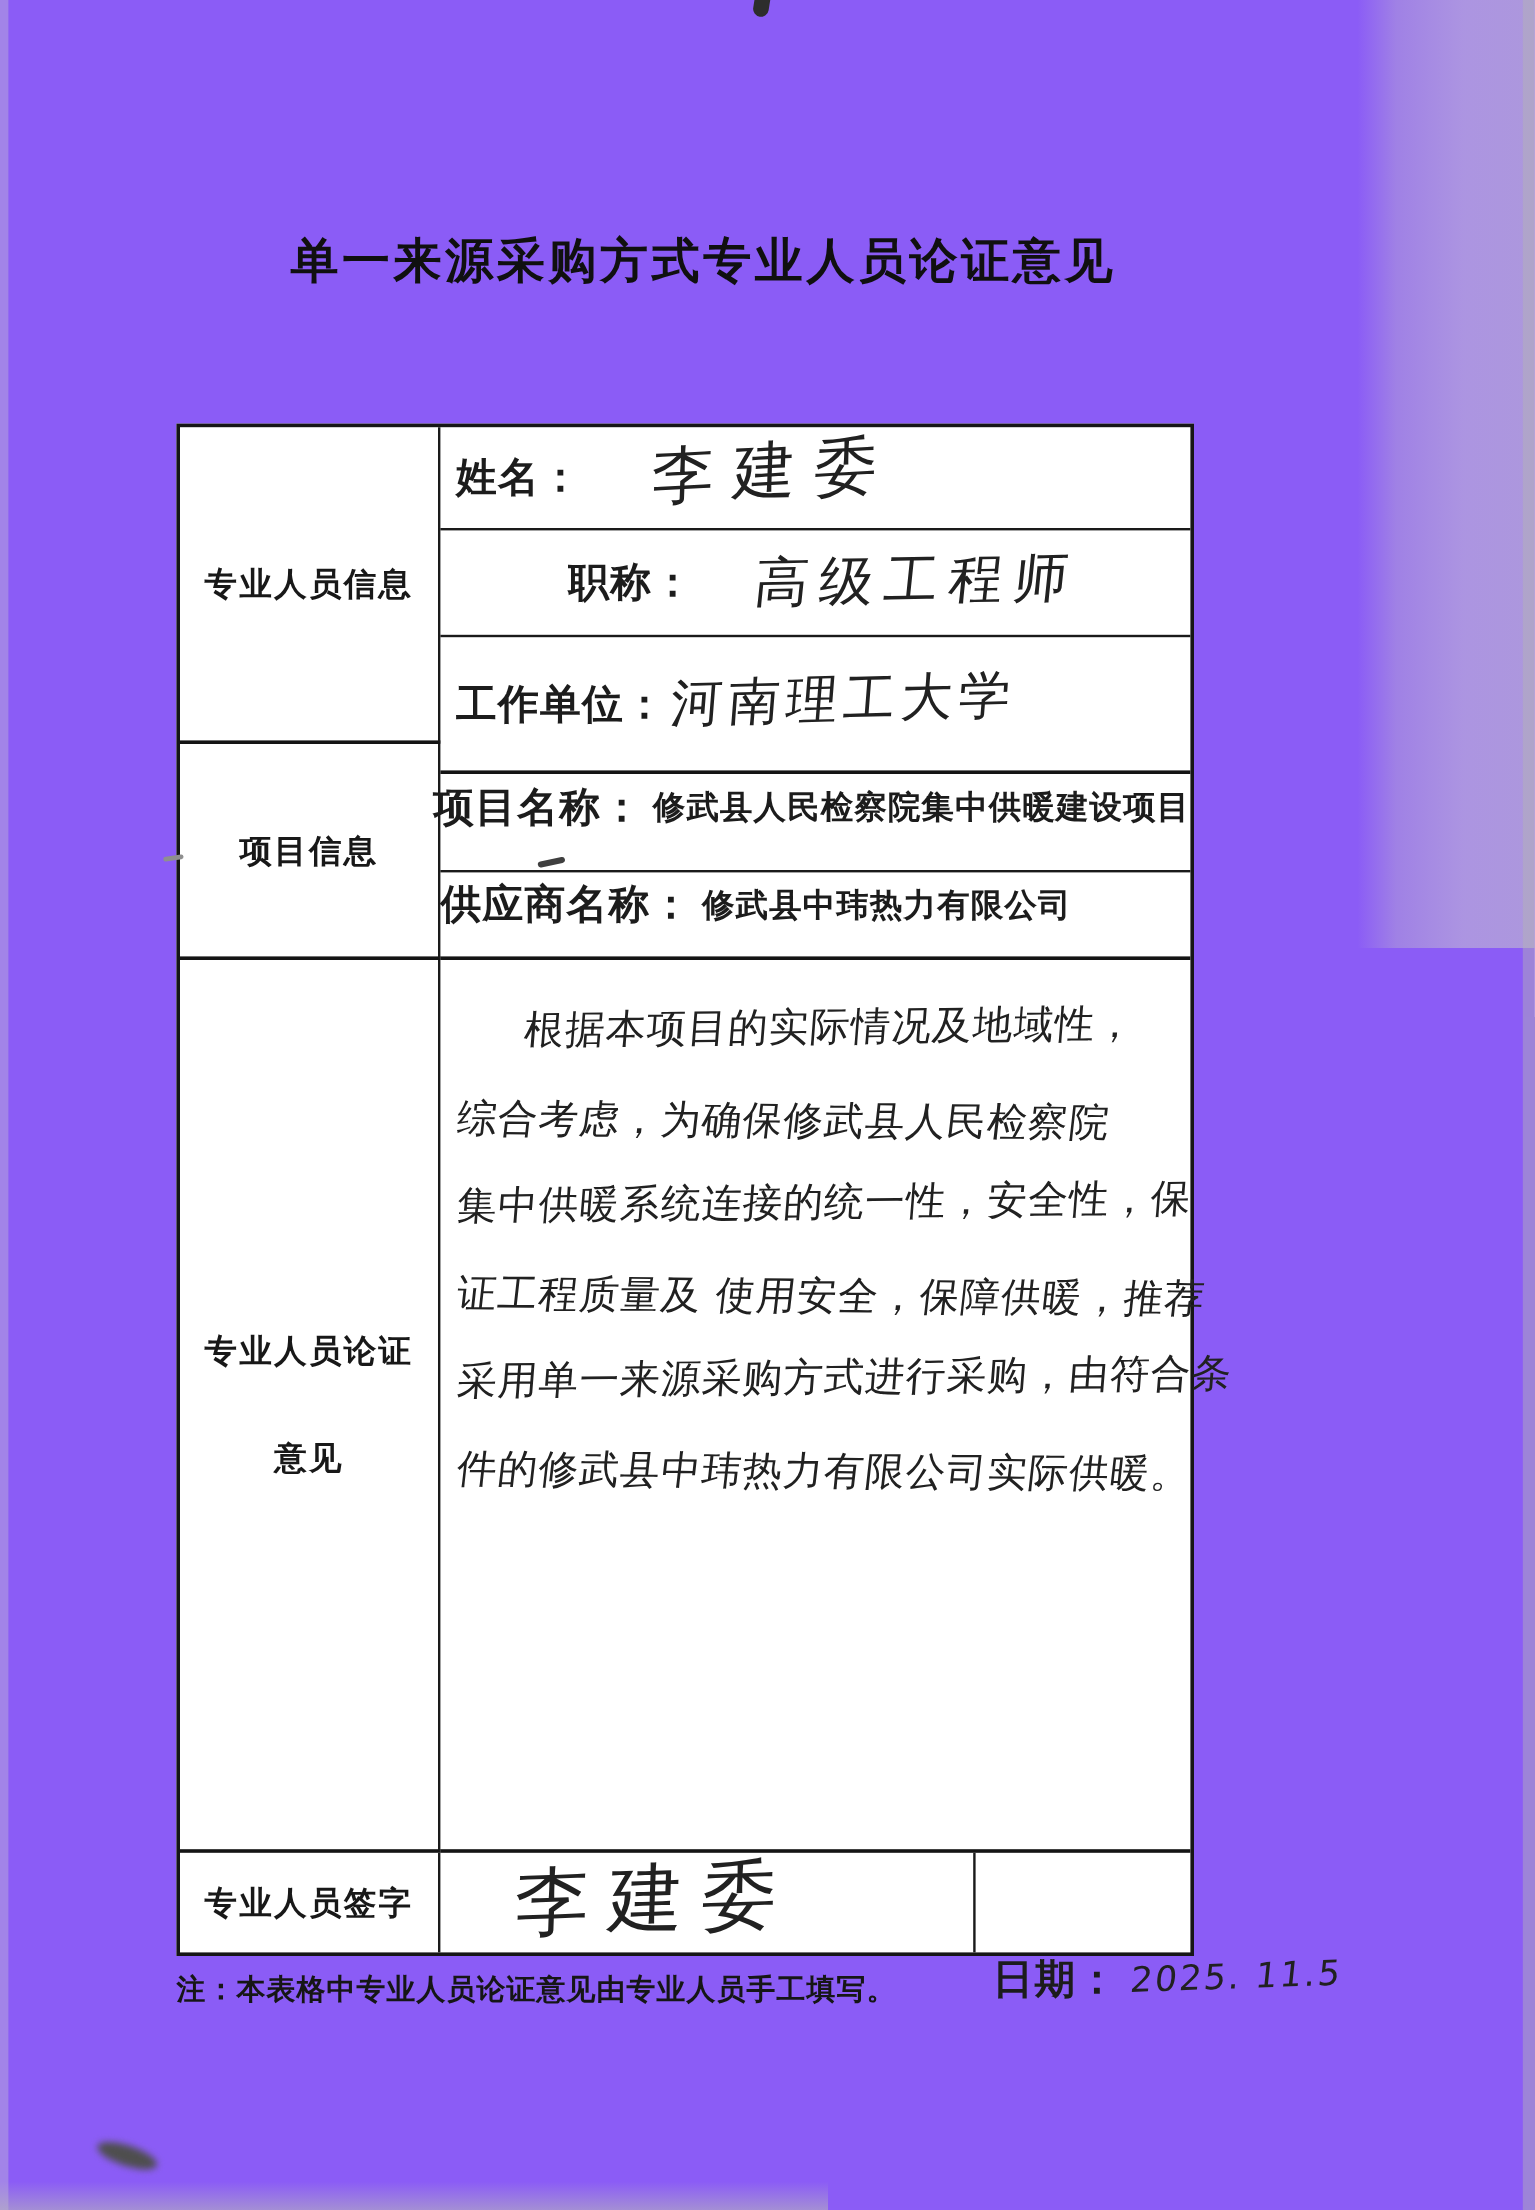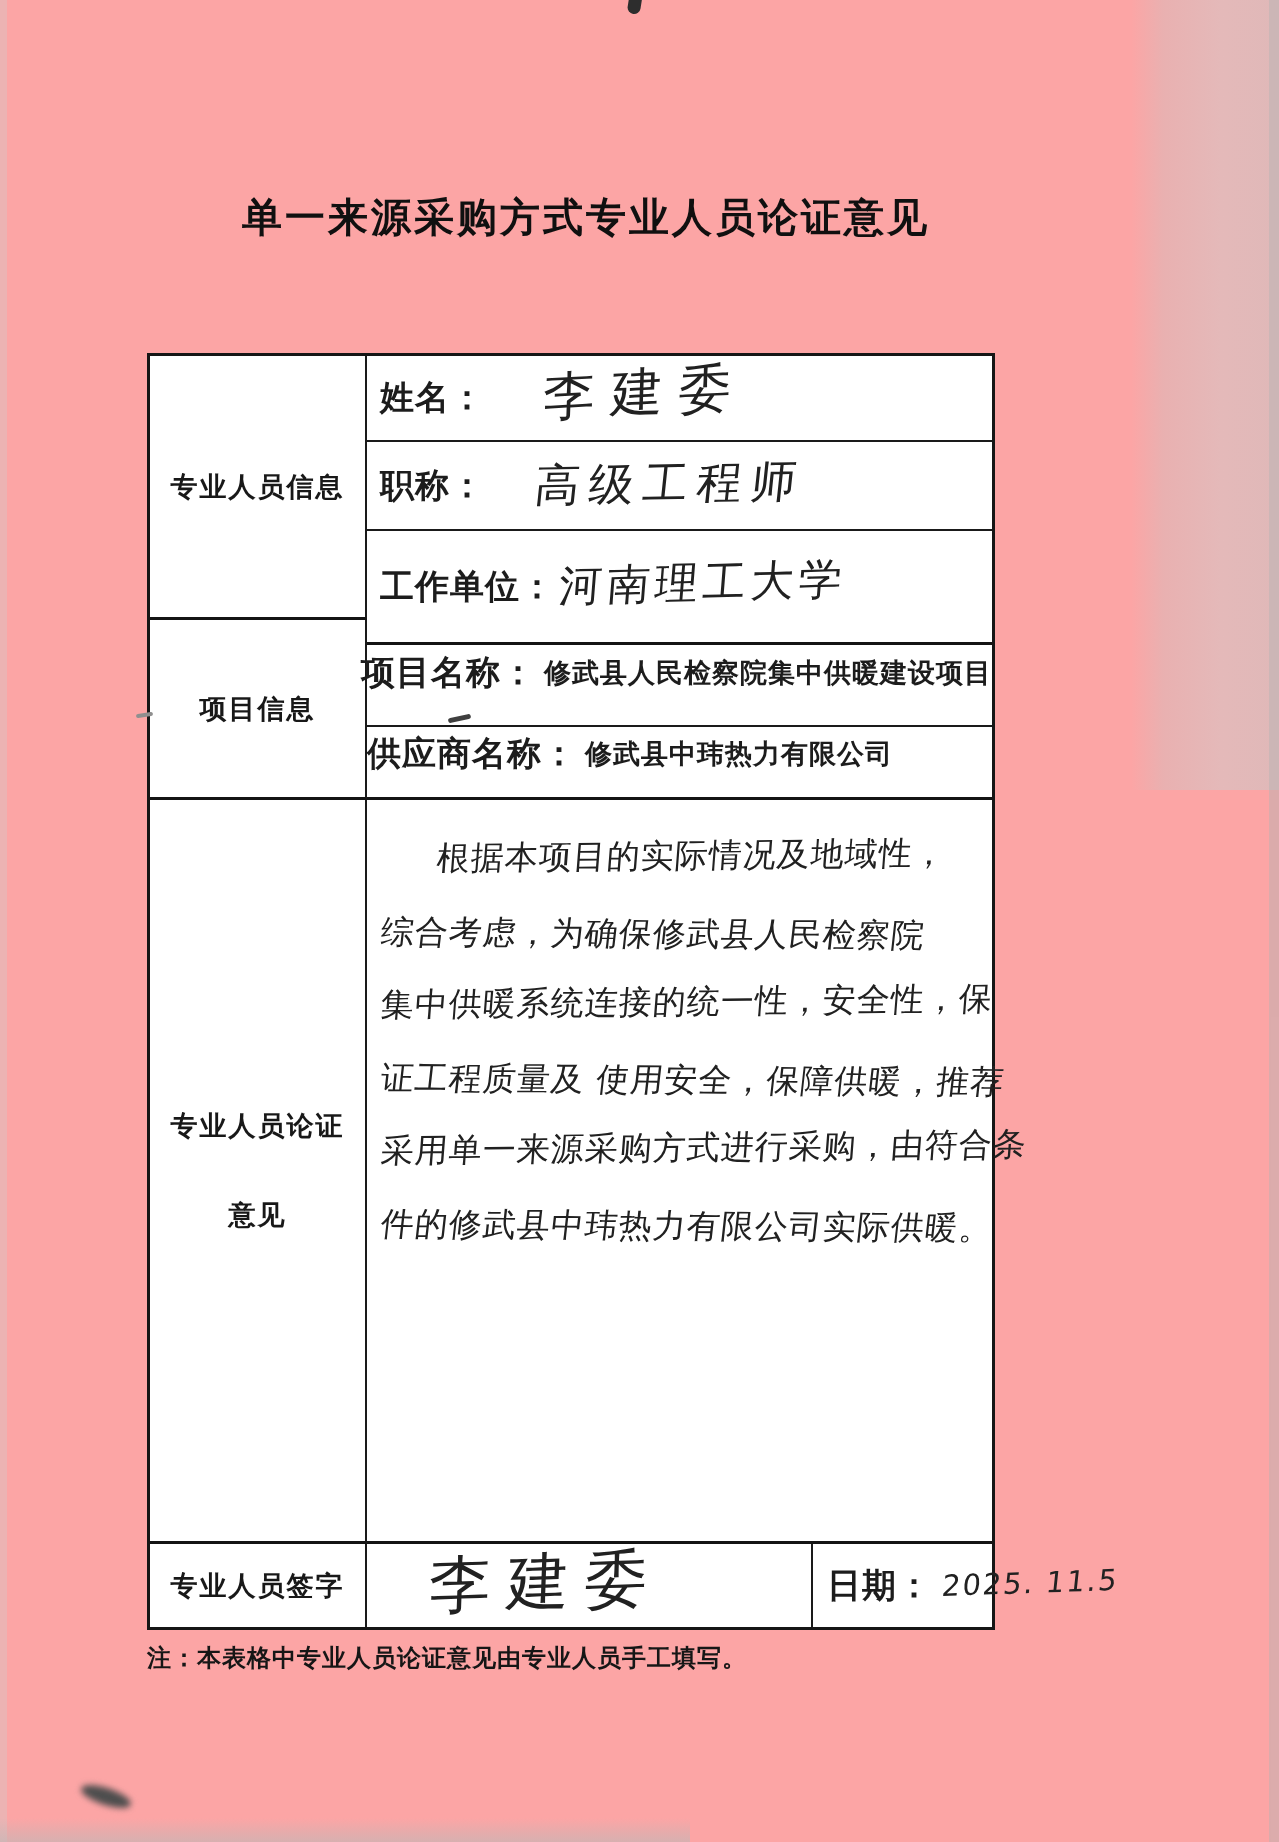--- a/index.html
+++ b/index.html
@@ -6,21 +6,21 @@
   body{
     width:1279px;height:1842px;
     background:#f4f4f4;
     font-family:"Liberation Sans", sans-serif;
     color:#1b1b1b;
     position:relative;
     overflow:hidden;
   }
   .page{
     position:absolute;inset:0;
-    background:#fca5a5;
+    background:#8b5cf6;
   }
   
   .edge-right-band{
     position:absolute;top:0;right:0;width:148px;height:790px;
     background:linear-gradient(to right, rgba(190,190,190,0) 0%, rgba(198,198,198,0.35) 22%, rgba(205,205,205,0.5) 60%, rgba(200,200,200,0.55) 100%);
   }
   .edge-right-strip{
     position:absolute;top:0;right:0;width:10px;height:1842px;
     background:rgba(180,180,180,0.45);
   }
@@ -77,31 +77,31 @@
   .br2{border-right:2px solid #1a1a1a;}
 
   .sec-label{
     justify-content:center;
     font-size:27px;font-weight:700;letter-spacing:2px;color:#181818;
   }
   .sec-label-col{flex-direction:column;row-gap:53px;}
 
   .c-personnel-label{left:0;top:0;width:217px;height:264px;}
   .c-name    {left:217px;top:0;    width:625px;height:86px;padding-left:13px;}
-  .c-title   {left:217px;top:86px; width:625px;height:89px;padding-left:13px;}
+  .c-title   {left:217px;top:86px; width:625px;height:89px;padding-left:13px;justify-content:center;}
   .c-unit    {left:217px;top:175px;width:625px;height:114px;padding-left:13px;}
   .c-project-label{left:0;top:264px;width:217px;height:180px;}
   .c-project {left:217px;top:264px;width:625px;height:107px;padding-left:12px;justify-content:flex-end;}
   .c-supplier{left:217px;top:355px;width:625px;height:89px;}
   .c-opinion-label{left:0;top:444px;width:217px;height:744px;}
   .c-opinion {left:217px;top:444px;width:625px;height:744px;
               display:block;padding:22px 0 0 14px;}
   .c-sign-label{left:0;top:1188px;width:217px;height:83px;}
   .c-sign   {left:217px;top:1188px;width:446px;height:83px;overflow:visible;}
-  .c-date   {left:663px;top:1188px;width:179px;height:83px;padding-left:14px;}
+  .c-date   {left:663px;top:1252px;width:179px;height:83px;padding-left:14px;}
 
   .plabel{
     font-size:34px;font-weight:700;letter-spacing:1px;color:#1c1c1c;
     white-space:nowrap;
   }
   .pvalue{
     font-size:27px;font-weight:700;letter-spacing:1px;color:#1c1c1c;
     white-space:nowrap;margin-left:8px;
   }
 

